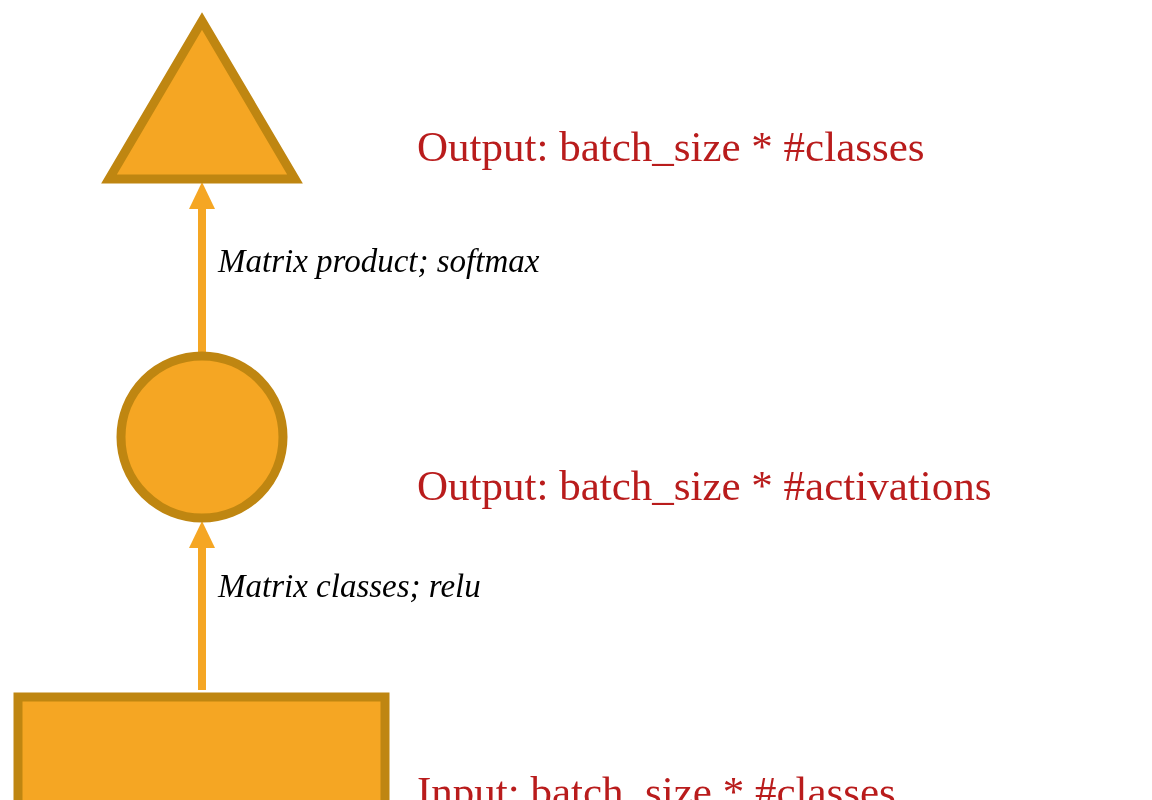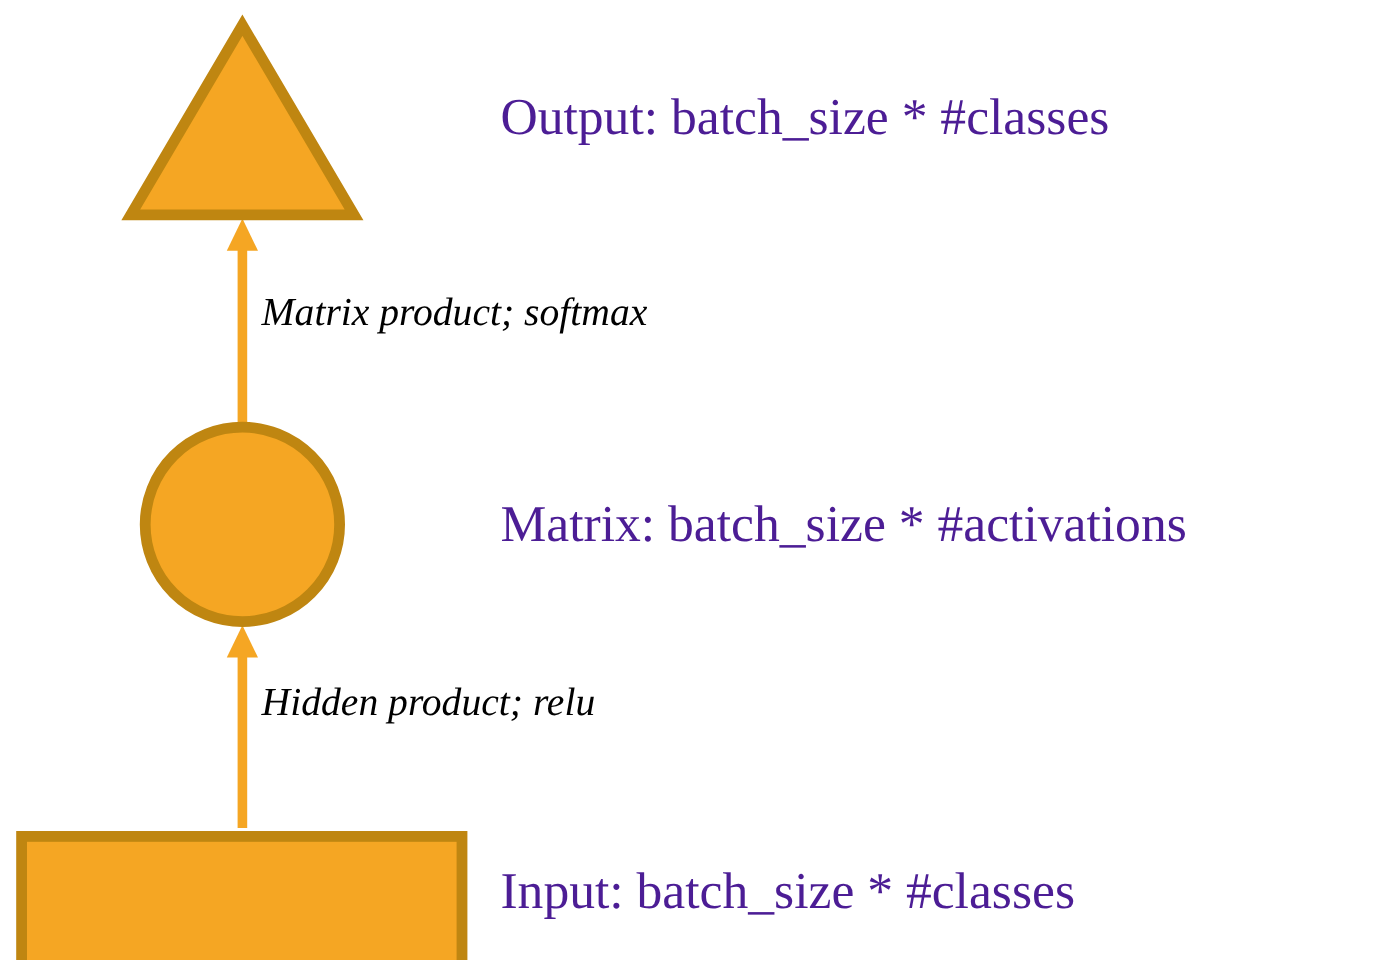--- a/index.html
+++ b/index.html
@@ -20,23 +20,24 @@
     top: 0;
     width: 1152px;
     height: 800px;
   }
   .node-label {
     position: absolute;
     font-family: "Liberation Serif", "DejaVu Serif", serif;
     font-size: 43px;
     font-style: normal;
     font-weight: normal;
-    color: #4c1d95;
+    color: #b91c1c;
     white-space: nowrap;
     line-height: 1;
+    margin-top: 48px;
   }
   .edge-label {
     position: absolute;
     font-family: "Liberation Serif", "DejaVu Serif", serif;
     font-size: 33px;
     font-style: italic;
     font-weight: normal;
     color: #000000;
     white-space: nowrap;
     line-height: 1;
@@ -66,17 +67,17 @@
 
   <circle cx="202" cy="437" r="81" fill="#F5A623" stroke="#BF8611" stroke-width="9"></circle>
 
   <rect x="18" y="697" width="367" height="120" fill="#F5A623" stroke="#BF8611" stroke-width="9"></rect>
 </svg>
 
 <div class="node-label" id="label-output">Output: batch_size * #classes</div>
 
 <div class="edge-label" id="label-edge-top">Matrix product; softmax</div>
 
-<div class="node-label" id="label-hidden">Matrix: batch_size * #activations</div>
+<div class="node-label" id="label-hidden">Output: batch_size * #activations</div>
 
-<div class="edge-label" id="label-edge-bottom">Hidden product; relu</div>
+<div class="edge-label" id="label-edge-bottom">Matrix classes; relu</div>
 
 <div class="node-label" id="label-input">Input: batch_size * #classes</div>
 
 </body></html>

